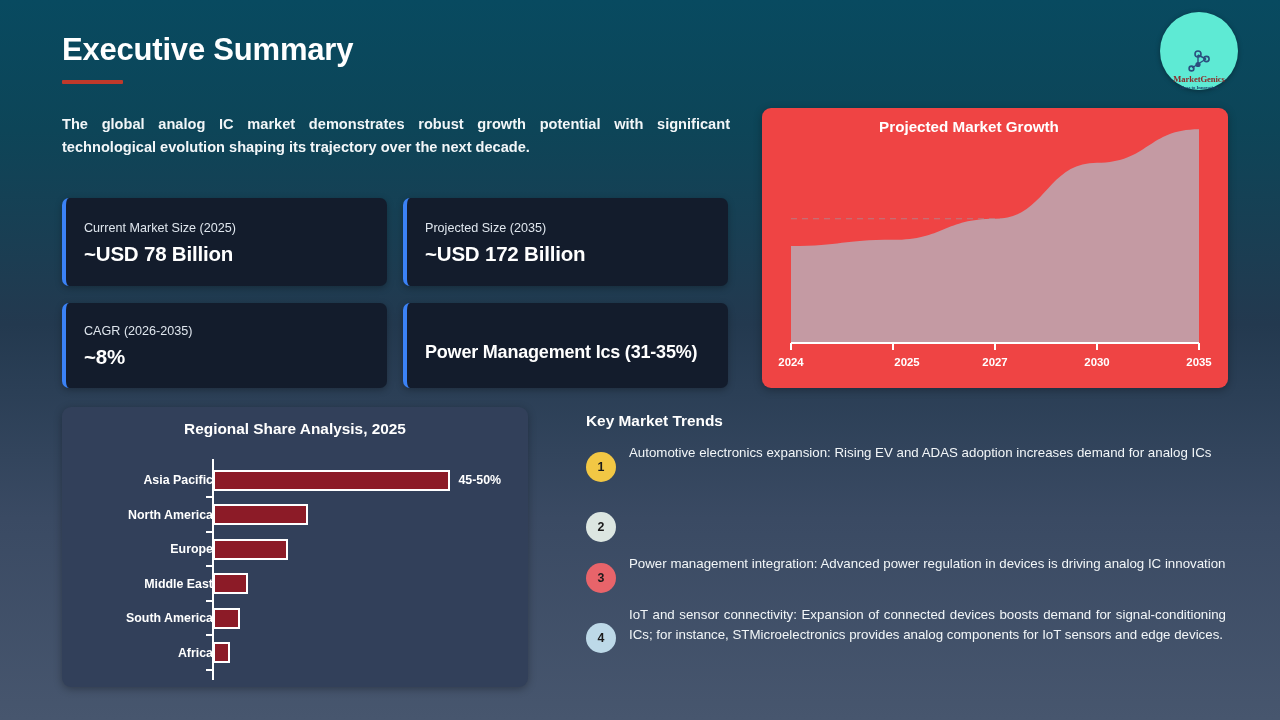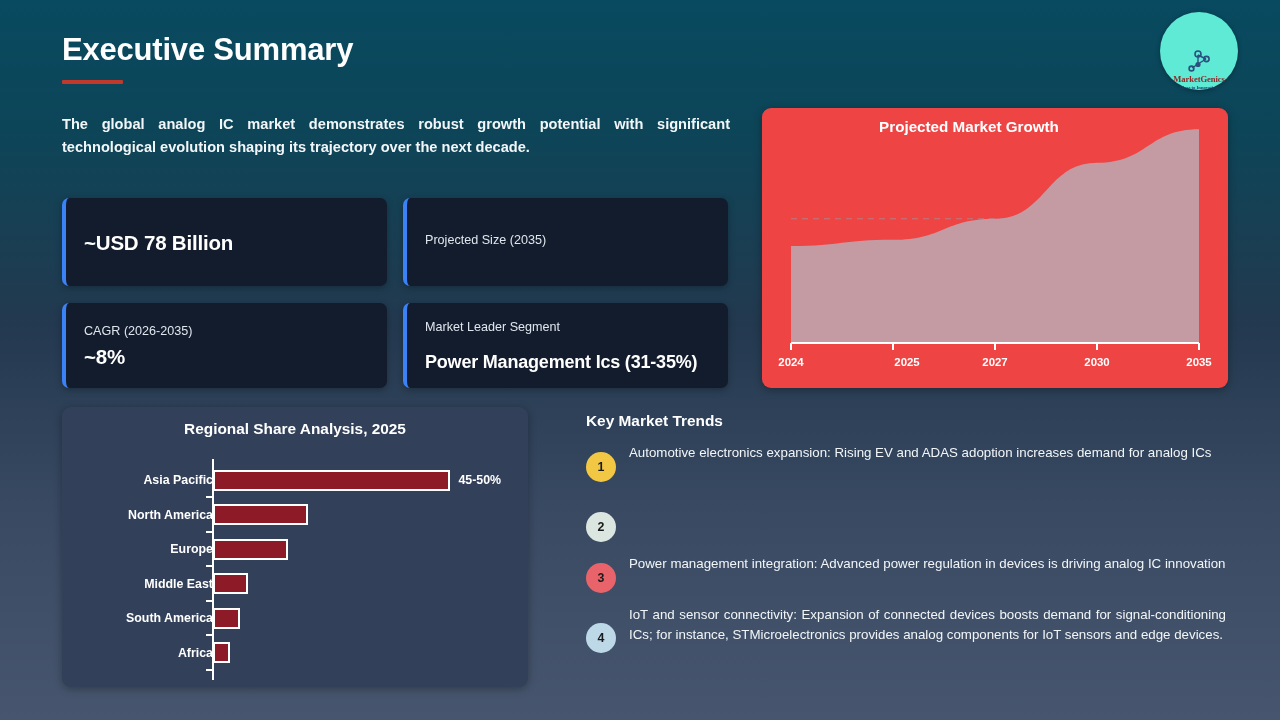--- a/index.html
+++ b/index.html
@@ -154,31 +154,32 @@
     <circle cx="11" cy="14.5" r="2.6" fill="#2b4f7e"></circle>
     <circle cx="4.5" cy="18.5" r="2.4" fill="none" stroke="#2b4f7e" stroke-width="1.6"></circle>
   </svg>
   <div id="logo-name">MarketGenics</div>
   <div id="logo-tag">Ideas to Innovation</div>
 </div>
 
 <div id="intro">The global analog IC market demonstrates robust growth potential with significant technological evolution shaping its trajectory over the next decade.</div>
 
 <div class="metric-card" id="card-0" style="border-left-color: rgb(59, 130, 246);">
+  <div class="metric-label">Current Market Size (2025)</div>
   <div class="metric-value">~USD 78 Billion</div>
 </div>
 <div class="metric-card" id="card-1" style="border-left-color: rgb(59, 130, 246);">
   <div class="metric-label">Projected Size (2035)</div>
+  <div class="metric-value">~USD 172 Billion</div>
 </div>
 <div class="metric-card" id="card-2" style="border-left-color: rgb(59, 130, 246);">
   <div class="metric-label">CAGR (2026-2035)</div>
   <div class="metric-value">~8%</div>
 </div>
 <div class="metric-card" id="card-3" style="border-left-color: rgb(59, 130, 246);">
-  <div class="metric-label">Market Leader Segment</div>
   <div class="metric-value small">Power Management Ics (31-35%)</div>
 </div>
 
 <div id="growth-panel">
   <div id="growth-title">Projected Market Growth</div>
   <svg id="growth-plot" viewBox="0 0 466 280">
     <g id="growth-grid">
         <line x1="29" x2="437" y1="172.875" y2="172.875" stroke="#8fa6b5" stroke-width="1" stroke-dasharray="6 5" opacity="0.55"></line>
         <line x1="29" x2="437" y1="110.75" y2="110.75" stroke="#8fa6b5" stroke-width="1" stroke-dasharray="6 5" opacity="0.55"></line>
       </g>

